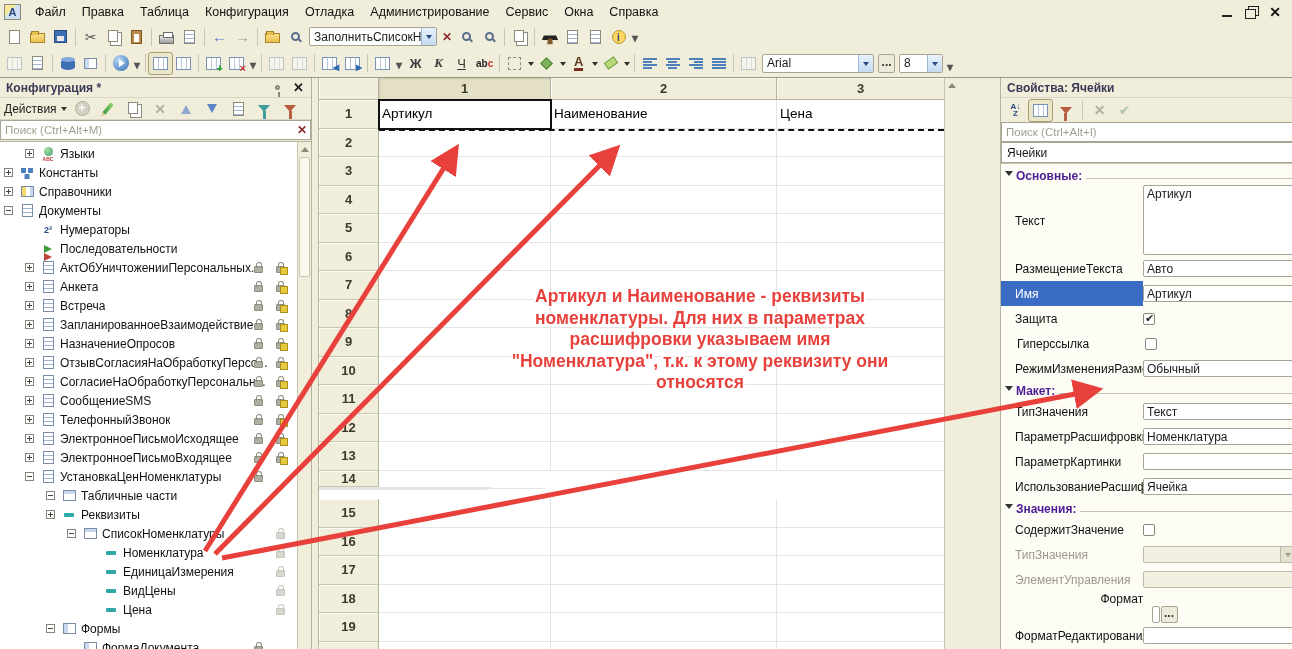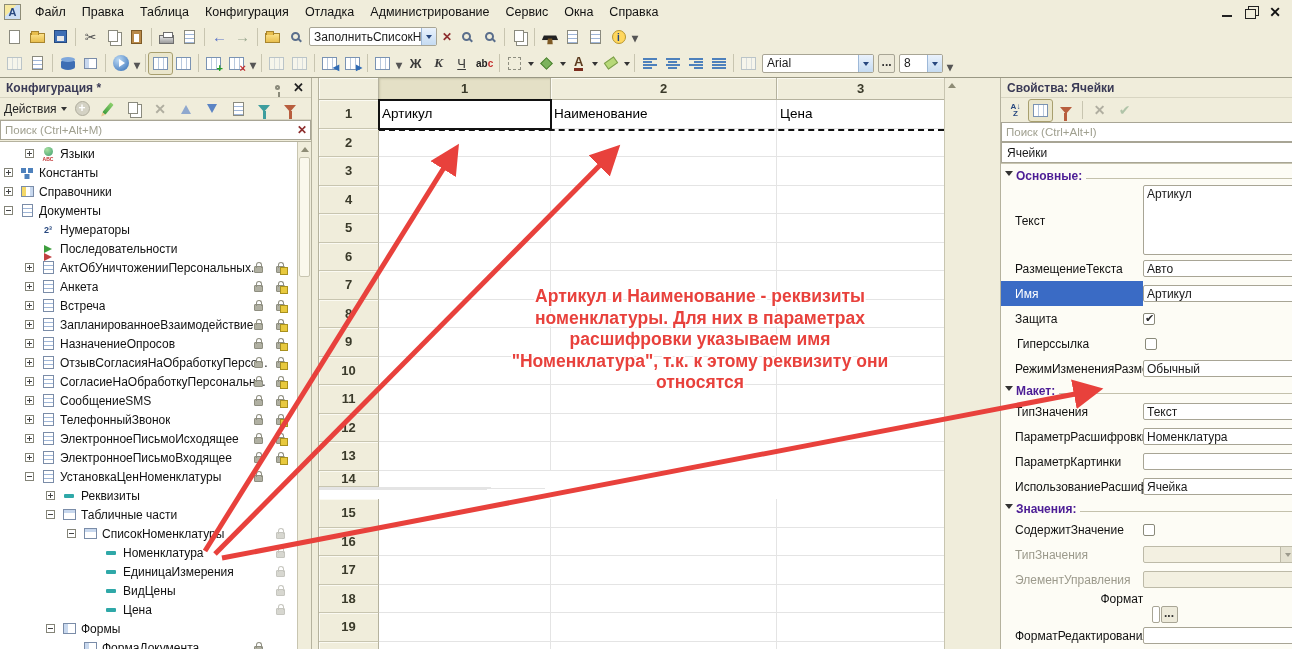--- a/index.html
+++ b/index.html
@@ -594,32 +594,32 @@
             </span>
             <span class="trow" style="padding-left: 25px;">
               <span class="texp"></span>
               <span class="tico">
                 <span class="ti-doc"></span>
               </span>
               <span class="tlabel">УстановкаЦенНоменклатуры</span>
               <span class="lockic lk1"></span>
             </span>
             <span class="trow" style="padding-left: 46px;">
+              <span class="texp"></span>
+              <span class="tico">
+                <span class="ti-tabular"></span>
+              </span>
+              <span class="tlabel">Табличные части</span>
+            </span>
+            <span class="trow" style="padding-left: 46px;">
               <span class="texp plus"></span>
               <span class="tico">
                 <span class="ti-attr"></span>
               </span>
               <span class="tlabel">Реквизиты</span>
-            </span>
-            <span class="trow" style="padding-left: 46px;">
-              <span class="texp"></span>
-              <span class="tico">
-                <span class="ti-tabular"></span>
-              </span>
-              <span class="tlabel">Табличные части</span>
             </span>
             <span class="trow" style="padding-left: 67px;">
               <span class="texp"></span>
               <span class="tico">
                 <span class="ti-tabular"></span>
               </span>
               <span class="tlabel">СписокНоменклатуры</span>
               <span class="lockic lkf"></span>
             </span>
             <span class="trow" style="padding-left: 88px;">

